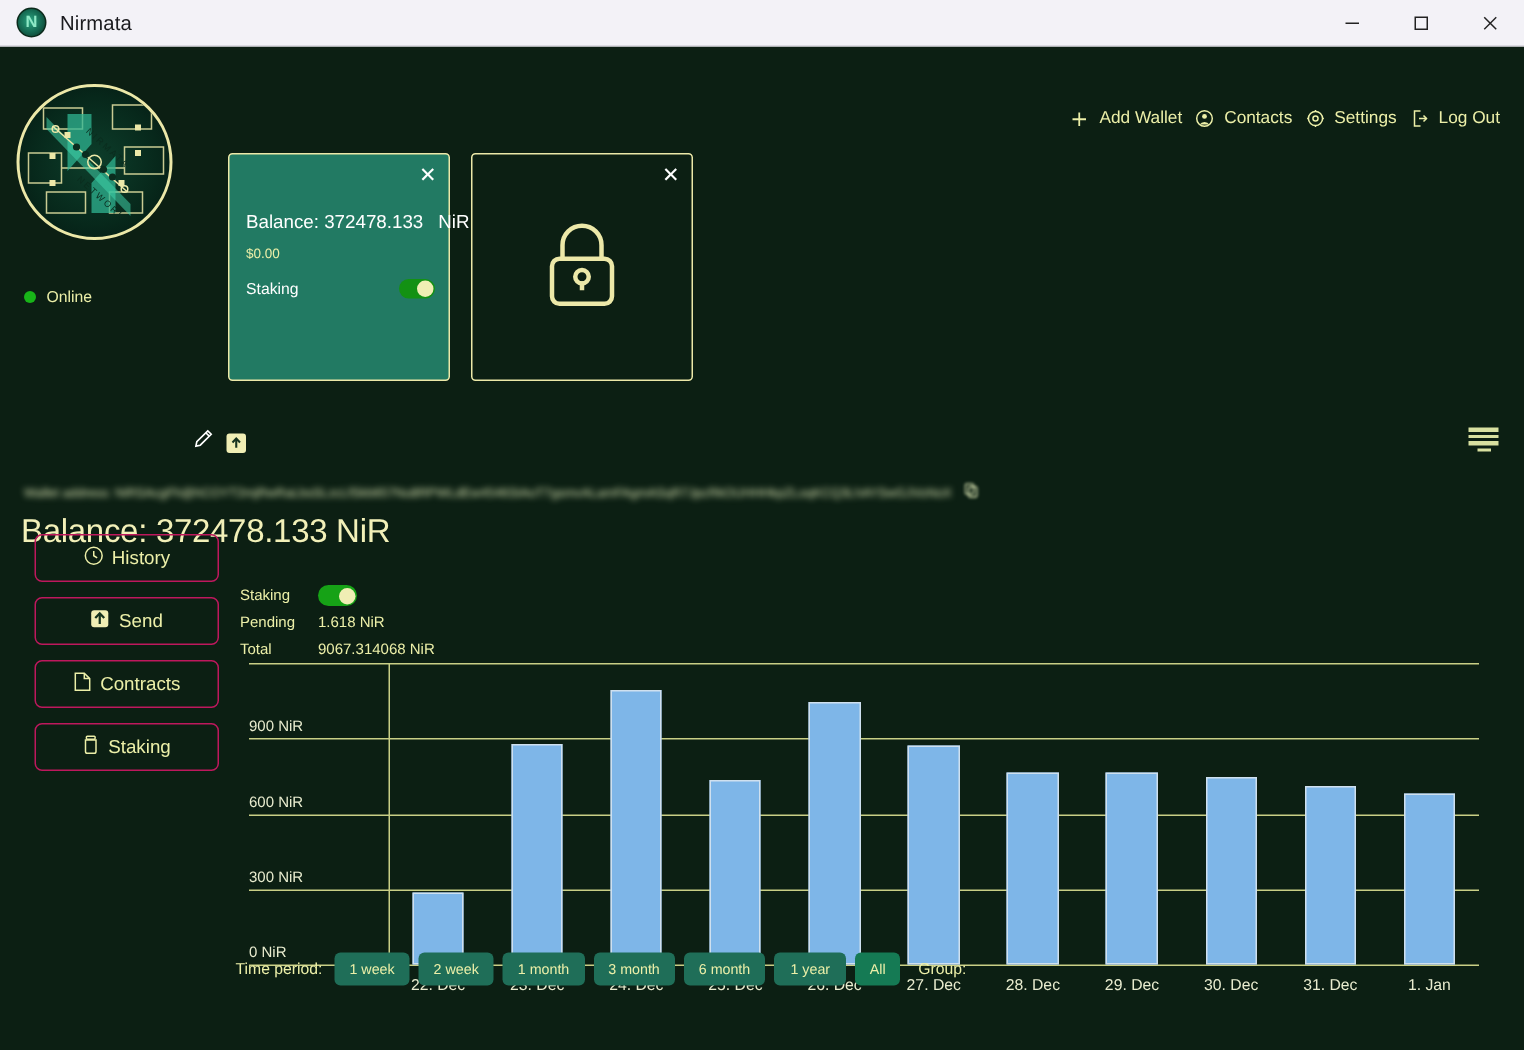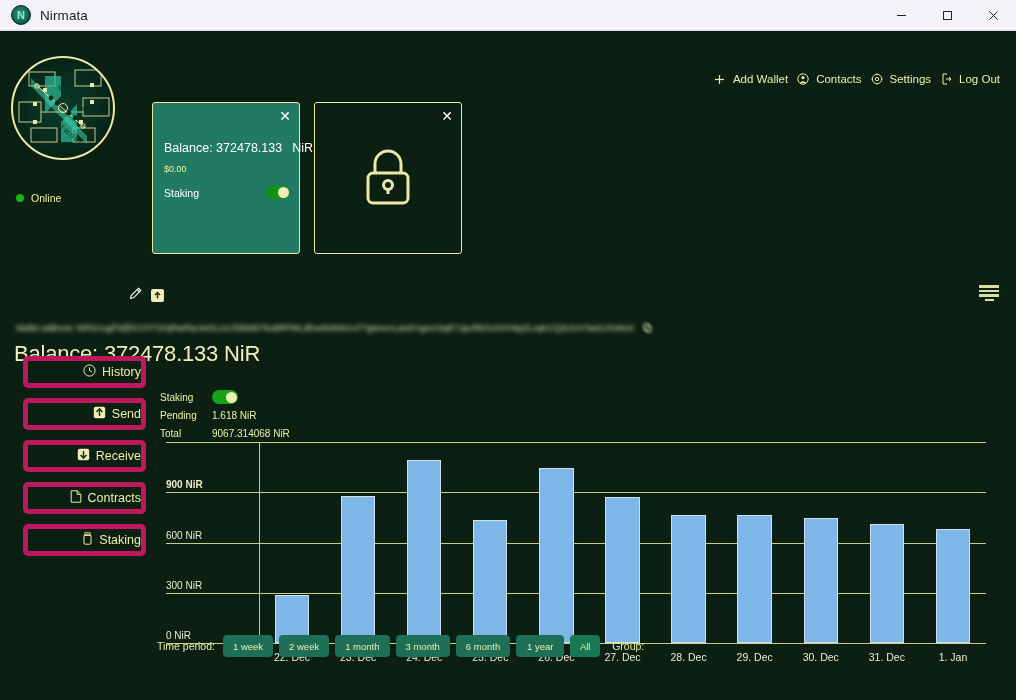--- a/index.html
+++ b/index.html
@@ -171,23 +171,23 @@
 
   .big-balance {
     position: absolute; left: 14px; top: 310px;
     font-size: 22px; color: #f2f0b8; letter-spacing: -0.2px;
   }
 
   
   .actions { position: absolute; left: 23px; top: 325px; display: flex; flex-direction: column; gap: 10px; }
   .act-btn {
     width: 123px; height: 32px;
-    border: 5px solid #be185d; border-radius: 5px;
+    border: 1px solid #be185d; border-radius: 5px;
     background: transparent; color: #ecefa8;
-    display: flex; align-items: center; justify-content: flex-end; gap: 6px;
+    display: flex; align-items: center; justify-content: center; gap: 6px;
     font-size: 12.5px; cursor: pointer; box-sizing: border-box;
   }
 
   
   .stakeinfo { position: absolute; left: 160px; top: 357px; font-size: 10px; color: #ecefa8; }
   .si-row { display: flex; align-items: center; height: 18px; }
   .si-label { width: 52px; }
   .si-val { color: #ecefa8; }
   .si-toggle {
     width: 26px; height: 14px; border-radius: 7px; background: #16a216;
@@ -438,30 +438,20 @@
           <svg width="13" height="13" viewBox="0 0 13 13">
               <rect x="0.8" y="0.8" width="11.4" height="11.4" rx="2" fill="#f0eeb4"></rect>
               <line x1="6.5" y1="10" x2="6.5" y2="3" stroke="#16331f" stroke-width="1.5"></line>
               <path d="M3.5 6 L6.5 2.9 L9.5 6" fill="none" stroke="#16331f" stroke-width="1.5"></path>
             </svg>
         </span>
         <span>Send</span>
       </div>
       <div class="act-btn">
         <span>
-          <svg width="13" height="13" viewBox="0 0 13 13">
-              <rect x="0.8" y="0.8" width="11.4" height="11.4" rx="2" fill="#f0eeb4"></rect>
-              <line x1="6.5" y1="3" x2="6.5" y2="10" stroke="#16331f" stroke-width="1.5"></line>
-              <path d="M3.5 7 L6.5 10.1 L9.5 7" fill="none" stroke="#16331f" stroke-width="1.5"></path>
-            </svg>
-        </span>
-        <span>Receive</span>
-      </div>
-      <div class="act-btn">
-        <span>
           <svg width="12" height="13" viewBox="0 0 12 13">
               <path d="M1.2 0.8 H7.2 L10.8 4.4 V12.2 H1.2 Z" fill="none" stroke="#ecefa8" stroke-width="1"></path>
               <path d="M7.2 0.8 V4.4 H10.8" fill="none" stroke="#ecefa8" stroke-width="1"></path>
             </svg>
         </span>
         <span>Contracts</span>
       </div>
       <div class="act-btn">
         <span>
           <svg width="11" height="13" viewBox="0 0 11 13">
@@ -494,21 +484,21 @@
           <div class="gridline" style="top: 150.75px;"></div>
           <div class="gridline" style="top: 100.5px;"></div>
           <div class="gridline" style="top: 50.25px;"></div>
           <div class="gridline" style="top: 0px;"></div>
         </div>
       <div class="vaxis"></div>
       <div id="ylabels">
           <div class="ylab" style="top: 201px;">0 NiR</div>
           <div class="ylab" style="top: 150.75px;">300 NiR</div>
           <div class="ylab" style="top: 100.5px;">600 NiR</div>
-          <div class="ylab" style="top: 50.25px; font-weight: bold;">900 NiR</div>
+          <div class="ylab" style="top: 50.25px;">900 NiR</div>
         </div>
       <div class="bars" id="bars">
           <div class="bar" title="22. Dec: 285 NiR" style="left: 108.862px; width: 34.3673px; height: 47.7375px; background: rgb(126, 182, 232);"></div>
           <div class="bar" title="23. Dec: 880 NiR" style="left: 174.953px; width: 34.3673px; height: 147.4px; background: rgb(126, 182, 232);"></div>
           <div class="bar" title="24. Dec: 1095 NiR" style="left: 241.044px; width: 34.3673px; height: 183.412px; background: rgb(126, 182, 232);"></div>
           <div class="bar" title="25. Dec: 735 NiR" style="left: 307.135px; width: 34.3673px; height: 123.112px; background: rgb(126, 182, 232);"></div>
           <div class="bar" title="26. Dec: 1045 NiR" style="left: 373.225px; width: 34.3673px; height: 175.037px; background: rgb(126, 182, 232);"></div>
           <div class="bar" title="27. Dec: 870 NiR" style="left: 439.316px; width: 34.3673px; height: 145.725px; background: rgb(126, 182, 232);"></div>
           <div class="bar" title="28. Dec: 765 NiR" style="left: 505.407px; width: 34.3673px; height: 128.137px; background: rgb(126, 182, 232);"></div>
           <div class="bar" title="29. Dec: 765 NiR" style="left: 571.498px; width: 34.3673px; height: 128.137px; background: rgb(126, 182, 232);"></div>

